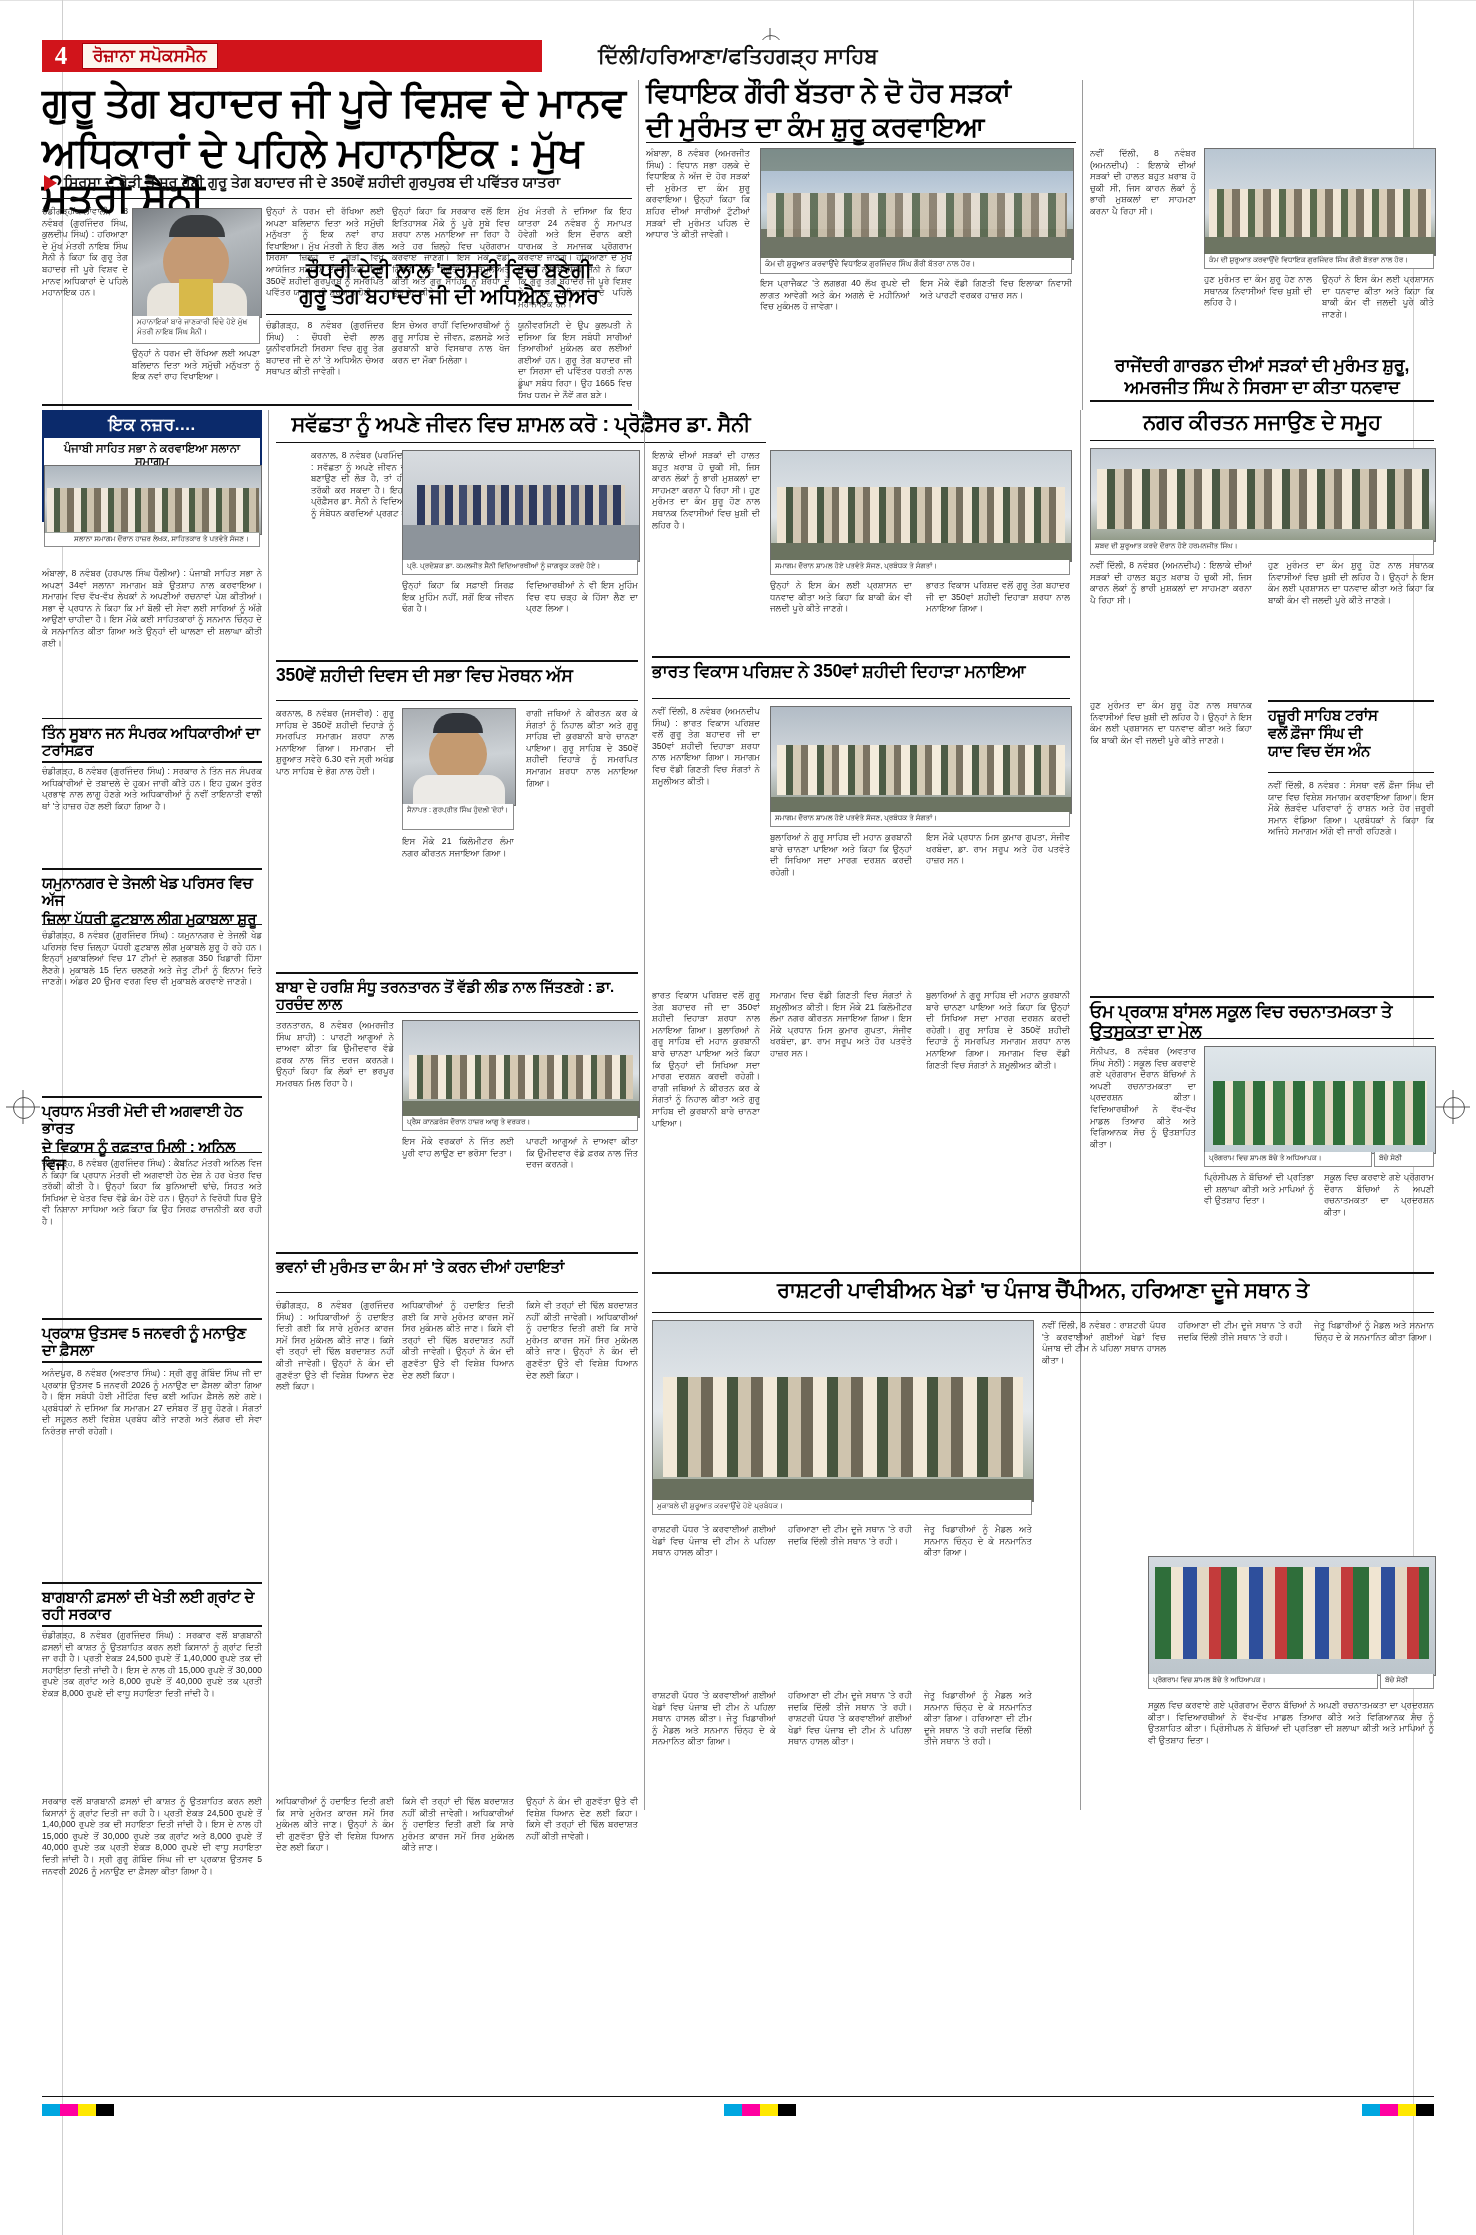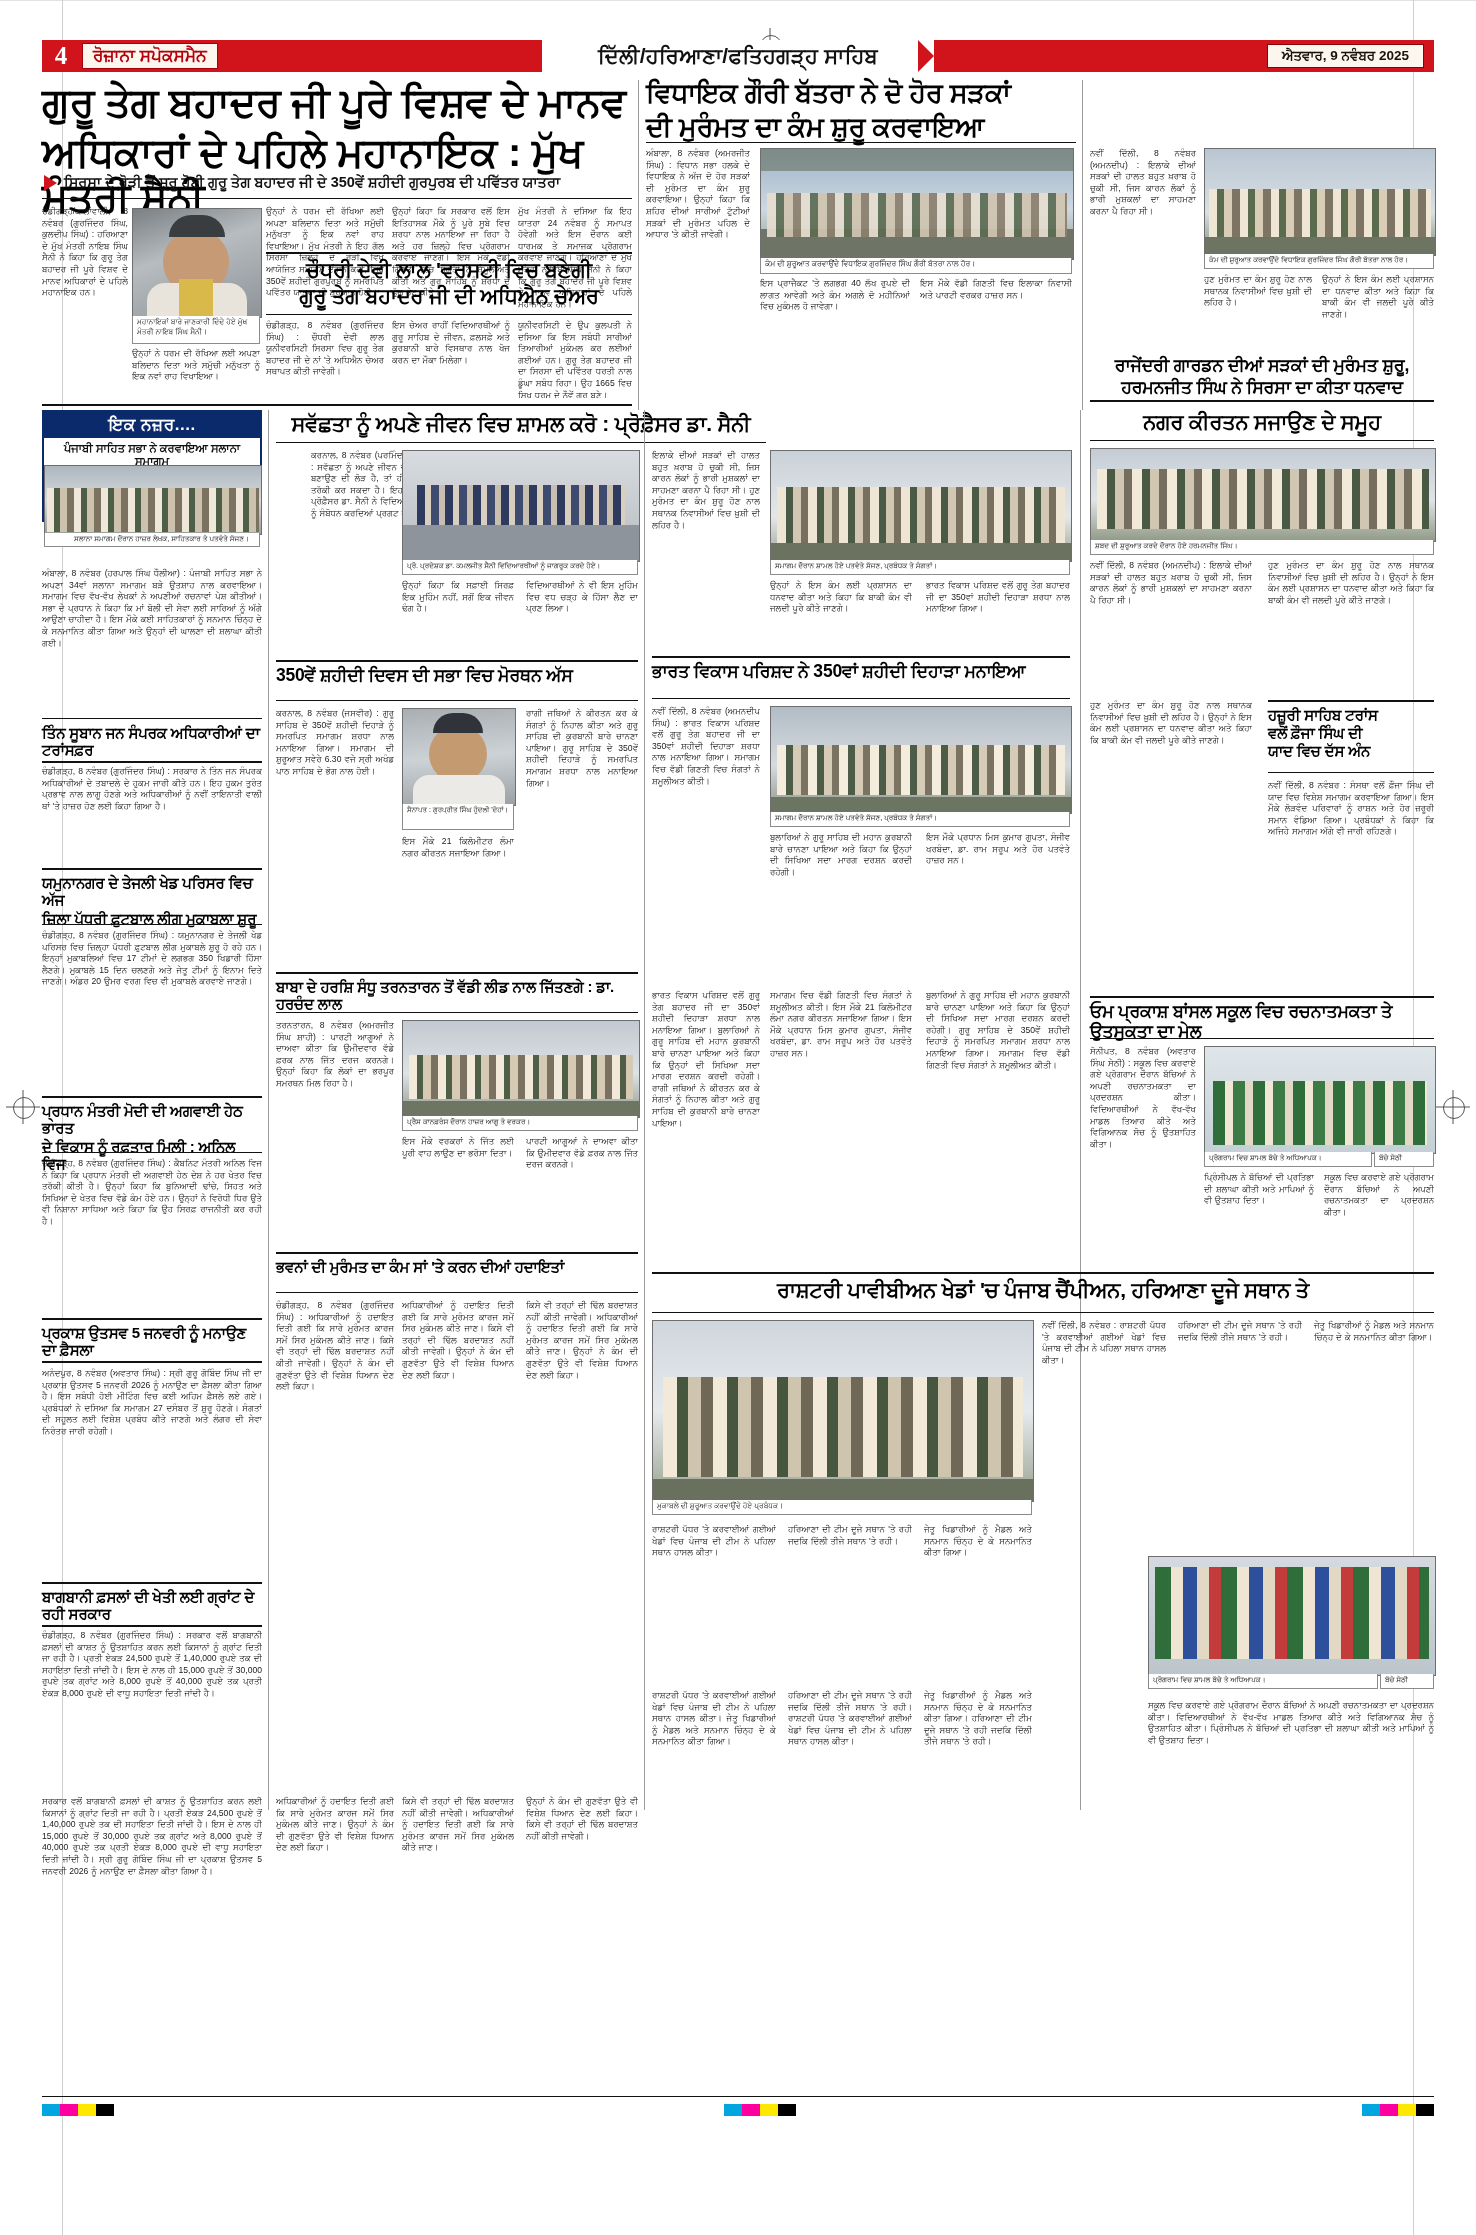--- a/index.html
+++ b/index.html
@@ -147,23 +147,20 @@
   <div class="htrim-t"></div>
 
   <div class="masthead">
     <div class="mast-left">
       <div class="pagenum">4</div>
       <div class="paper-name">ਰੋਜ਼ਾਨਾ ਸਪੋਕਸਮੈਨ</div>
     </div>
     <div class="mast-center">
       <div class="edition">ਦਿੱਲੀ/ਹਰਿਆਣਾ/ਫਤਿਹਗੜ੍ਹ ਸਾਹਿਬ</div>
     </div>
-    <div class="mast-right">
-      <div class="datebox">ਐਤਵਾਰ, 9 ਨਵੰਬਰ 2025</div>
-    </div>
   </div>
 
   <div class="col" style="left:42px;top:80px;width:590px;">
     <div class="hl hl-xxl">ਗੁਰੂ ਤੇਗ ਬਹਾਦਰ ਜੀ ਪੂਰੇ ਵਿਸ਼ਵ ਦੇ ਮਾਨਵ</div>
     <div class="hl hl-xxl" style="margin-top:4px;">ਅਧਿਕਾਰਾਂ ਦੇ ਪਹਿਲੇ ਮਹਾਨਾਇਕ : ਮੁੱਖ ਮੰਤਰੀ ਸੈਨੀ</div>
   </div>
   <div class="col" style="left:44px;top:173px;width:600px;">
     <span class="bullet-sq"></span><span class="kicker">ਸਿਰਸਾ ਦੇ ਰੋੜੀ ਤੋਂ ਸ਼ੁਰੂ ਹੋਈ ਗੁਰੂ ਤੇਗ ਬਹਾਦਰ ਜੀ ਦੇ 350ਵੇਂ ਸ਼ਹੀਦੀ ਗੁਰਪੁਰਬ ਦੀ ਪਵਿੱਤਰ ਯਾਤਰਾ</span>
   </div>
   <div class="rule-h" style="left:42px;top:198px;width:590px;"></div>
@@ -478,21 +475,21 @@
   </div>
   <div class="col txt" style="left:926px;top:990px;width:144px;height:560px;">
     <span>ਬੁਲਾਰਿਆਂ ਨੇ ਗੁਰੂ ਸਾਹਿਬ ਦੀ ਮਹਾਨ ਕੁਰਬਾਨੀ ਬਾਰੇ ਚਾਨਣਾ ਪਾਇਆ ਅਤੇ ਕਿਹਾ ਕਿ ਉਨ੍ਹਾਂ ਦੀ ਸਿਖਿਆ ਸਦਾ ਮਾਰਗ ਦਰਸ਼ਨ ਕਰਦੀ ਰਹੇਗੀ।</span>
     <span>ਗੁਰੂ ਸਾਹਿਬ ਦੇ 350ਵੇਂ ਸ਼ਹੀਦੀ ਦਿਹਾੜੇ ਨੂੰ ਸਮਰਪਿਤ ਸਮਾਗਮ ਸ਼ਰਧਾ ਨਾਲ ਮਨਾਇਆ ਗਿਆ।</span>
     <span>ਸਮਾਗਮ ਵਿਚ ਵੱਡੀ ਗਿਣਤੀ ਵਿਚ ਸੰਗਤਾਂ ਨੇ ਸ਼ਮੂਲੀਅਤ ਕੀਤੀ।</span>
   </div>
 
   <div class="rule-v" style="left:1080px;top:410px;height:1400px;"></div>
   <div class="col" style="left:1090px;top:356px;width:344px;">
     <div class="hl hl-m" style="text-align:center;">ਰਾਜੇਂਦਰੀ ਗਾਰਡਨ ਦੀਆਂ ਸੜਕਾਂ ਦੀ ਮੁਰੰਮਤ ਸ਼ੁਰੂ,</div>
-    <div class="hl hl-m" style="text-align:center;margin-top:2px;">ਹਰਮਨਜੀਤ ਸਿੰਘ ਨੇ ਸਿਰਸਾ ਦਾ ਕੀਤਾ ਧਨਵਾਦ</div>
+    <div class="hl hl-m" style="text-align:center;margin-top:2px;">ਅਮਰਜੀਤ ਸਿੰਘ ਨੇ ਸਿਰਸਾ ਦਾ ਕੀਤਾ ਧਨਵਾਦ</div>
   </div>
   <div class="photo" style="left:1090px;top:448px;width:344px;height:92px;">
     <div class="sky" style="background:linear-gradient(180deg,#c4ccd4 0%,#e0e4e8 55%,#919a88 100%);"></div>
     <div style="position:absolute;left:6px;top:20px;width:332px;height:60px;background:repeating-linear-gradient(90deg,#f2e9d8 0 10px,#4a5943 10px 18px,#d1c6b1 18px 27px,#756e5e 27px 35px);"></div>
   </div>
   <div class="cap" style="left:1090px;top:540px;width:344px;height:15px;font-size:7.2px;">ਸ਼ਬਦ ਦੀ ਸ਼ੁਰੂਆਤ ਕਰਦੇ ਦੌਰਾਨ ਹੋਏ ਹਰਮਨਜੀਤ ਸਿੰਘ।</div>
   <div class="col txt" style="left:1090px;top:560px;width:162px;height:130px;">
     <b class="dateline">ਨਵੀਂ ਦਿੱਲੀ, 8 ਨਵੰਬਰ (ਅਮਨਦੀਪ) :</b>
     <span>ਇਲਾਕੇ ਦੀਆਂ ਸੜਕਾਂ ਦੀ ਹਾਲਤ ਬਹੁਤ ਖ਼ਰਾਬ ਹੋ ਚੁਕੀ ਸੀ, ਜਿਸ ਕਾਰਨ ਲੋਕਾਂ ਨੂੰ ਭਾਰੀ ਮੁਸ਼ਕਲਾਂ ਦਾ ਸਾਹਮਣਾ ਕਰਨਾ ਪੈ ਰਿਹਾ ਸੀ।</span>
   </div>

